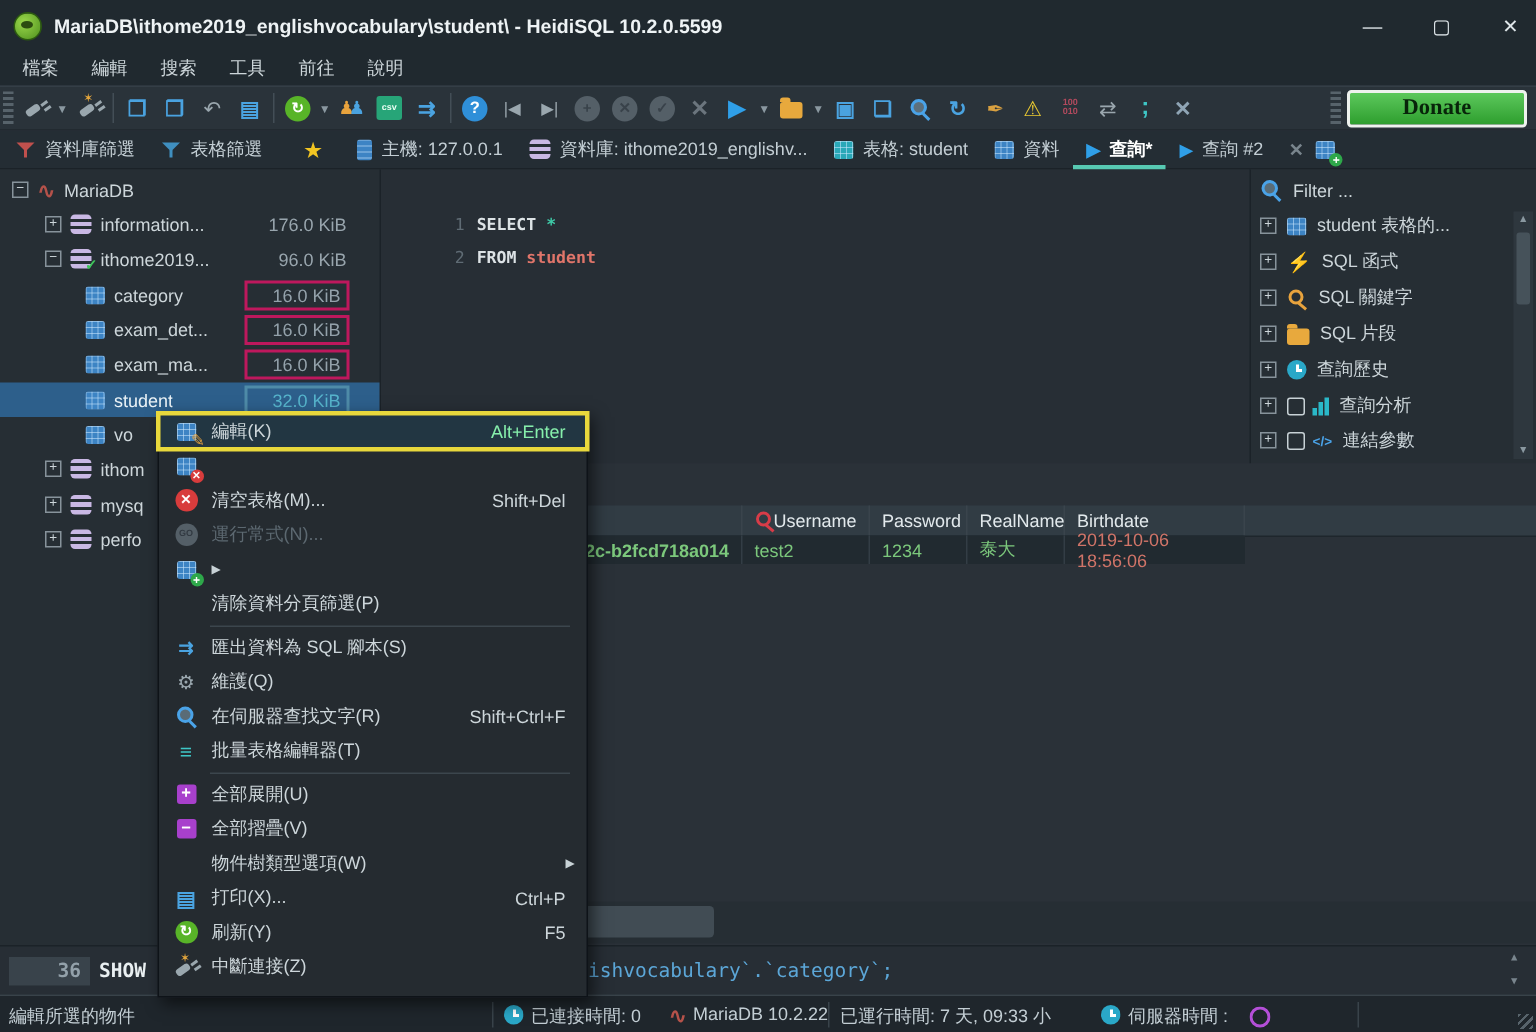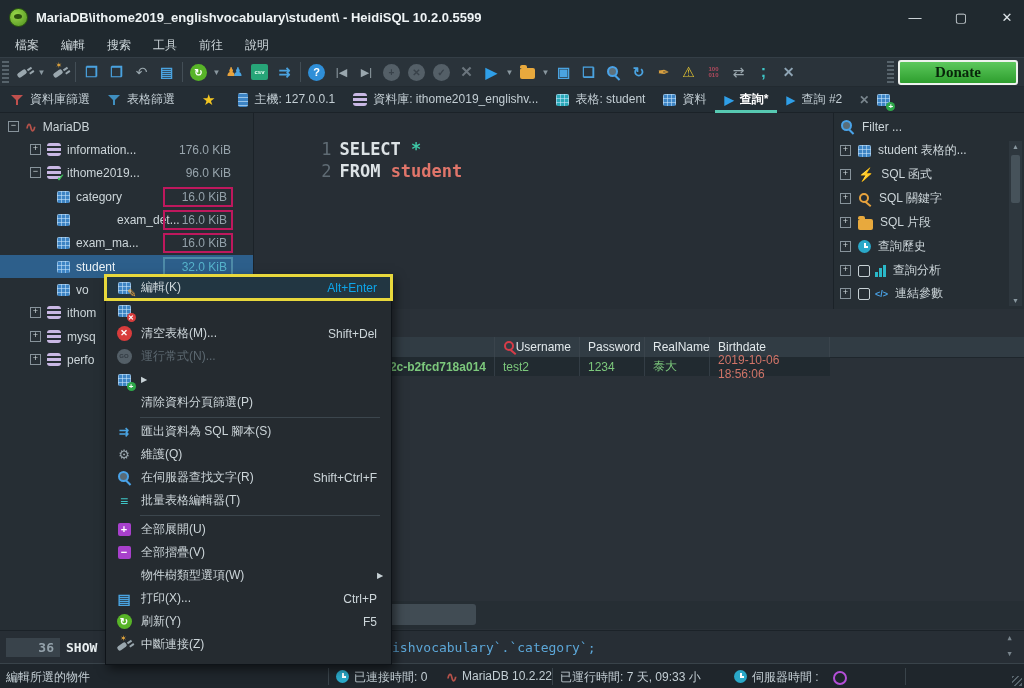--- a/index.html
+++ b/index.html
@@ -58,21 +58,21 @@
   .tree{position:absolute;left:0;top:113px;width:253px;height:517px;background:#262e34;border-right:1px solid #1b2228;}
   .trow{position:absolute;left:0;width:253px;height:23px;display:flex;align-items:center;box-sizing:border-box;}
   .trow.selected{background:#2d5f8b;color:#eaf2f6;}
   .expander{flex:none;width:9px;height:9px;border:1px solid #87939b;color:#cdd6da;font-size:9px;line-height:7px;text-align:center;margin-right:6px;background:#262e34;}
   .tlabel{margin-left:6px;white-space:nowrap;overflow:hidden;}
   .tsize{position:absolute;right:22px;width:70px;text-align:right;color:#98a5ad;}
   .tsize.boxed{right:20px;width:62px;border:2px solid #be185d;height:16px;line-height:16px;padding-right:4px;color:#93a1aa;}
   .trow.selected .tsize.boxed{border-color:#4e8ba8;color:#56b4cc;}
   .seal{color:#b5524a;font-weight:bold;font-size:14px;line-height:10px;}
   
-  .editor{position:absolute;left:254px;top:113px;width:579px;height:196px;background:#272e35;font-family:"DejaVu Sans Mono",monospace;font-size:17px;}
+  .editor{position:absolute;left:254px;top:113px;width:579px;height:196px;background:#272e35;font-family:"DejaVu Sans Mono",monospace;font-size:11px;}
   .eline{position:absolute;left:0;width:100%;height:21px;line-height:21px;white-space:pre;}
   .lnum{display:inline-block;width:16px;text-align:right;color:#5f6b74;margin-right:8px;}
   .kw{color:#dde3e6;font-weight:bold;}
   .op{color:#3ec9a7;font-weight:bold;}
   .ident{color:#e0756a;font-weight:bold;}
   
   .rpanel{position:absolute;left:833px;top:113px;width:191px;height:196px;background:#262e34;border-left:1px solid #1b2228;box-sizing:border-box;}
   .rrow{position:absolute;left:0;width:178px;height:23px;display:flex;align-items:center;}
   .rrow .expander{margin-left:6px;margin-right:7px;}
   .rlabel{margin-left:7px;white-space:nowrap;overflow:hidden;}
@@ -112,21 +112,21 @@
   .ring{display:inline-block;width:10px;height:10px;border:2px solid #b44fd8;border-radius:50%;}
   .gripdots{position:absolute;right:2px;bottom:2px;width:10px;height:10px;background:repeating-linear-gradient(135deg,#57636b 0 1.5px,transparent 1.5px 4px);}
   
   .cmenu{position:absolute;left:105px;top:274px;width:287px;height:391px;background:#252b30;border:1px solid #0e1318;box-shadow:3px 4px 10px rgba(0,0,0,.55);box-sizing:border-box;padding-top:1px;z-index:60;}
   .mitem{height:23px;display:flex;align-items:center;padding:0 6px 0 8px;}
   .mitem.hl{background:#223642;outline:3px solid #e8d83c;outline-offset:-1px;}
   .mitem.disabled{color:#5c6870;}
   .micon{flex:none;width:20px;display:flex;justify-content:center;margin-right:7px;}
   .mlabel{flex:1;white-space:nowrap;overflow:hidden;}
   .mshortcut{margin-right:8px;color:#cdd6da;}
-  .mshortcut.teal{color:#0ea5e9;}
+  .mshortcut.teal{color:#86efac;}
   .msub{width:8px;color:#c8d2d6;font-size:8px;}
   .msep{height:6px;display:flex;align-items:center;}
   .msep::after{content:"";margin-left:34px;width:240px;height:1px;background:#3c464d;}
   .ic-clear{width:15px;height:15px;border-radius:50%;background:#d83c3c;color:#fff;font-size:9px;line-height:15px;text-align:center;font-weight:bold;display:inline-block;}
   .ic-go{width:15px;height:15px;border-radius:50%;background:#545f67;color:#323a42;font-size:6px;line-height:15px;text-align:center;font-weight:bold;display:inline-block;}
   .pbox{display:inline-block;width:13px;height:13px;background:#a840cc;border-radius:2px;color:#fff;font-weight:bold;font-size:11px;line-height:13px;text-align:center;}
   .teal-glyph{color:#3ec6c6;font-weight:bold;}
   .blue-glyph{color:#4aa3e0;font-weight:bold;}
   .gray-glyph{color:#9aa7ae;}
 </style>
@@ -274,21 +274,21 @@
       <span class="expander" style="margin-left:30px;">−</span>
       <span class="dbic checked"></span>
       <span class="tlabel">ithome2019...</span>
       <span class="tsize">96.0 KiB</span>
     </div>
     <div class="trow" style="top:72px;">
       <span class="gridic" style="margin-left:57px;"></span>
       <span class="tlabel">category</span>
       <span class="tsize boxed">16.0 KiB</span>
     </div>
-    <div class="trow" style="top:95px;gap:41px;">
+    <div class="trow" style="top:95px;">
       <span class="gridic" style="margin-left:57px;"></span>
       <span class="tlabel">exam_det...</span>
       <span class="tsize boxed">16.0 KiB</span>
     </div>
     <div class="trow" style="top:118px;">
       <span class="gridic" style="margin-left:57px;"></span>
       <span class="tlabel">exam_ma...</span>
       <span class="tsize boxed">16.0 KiB</span>
     </div>
     <div class="trow selected" style="top:142px;">

